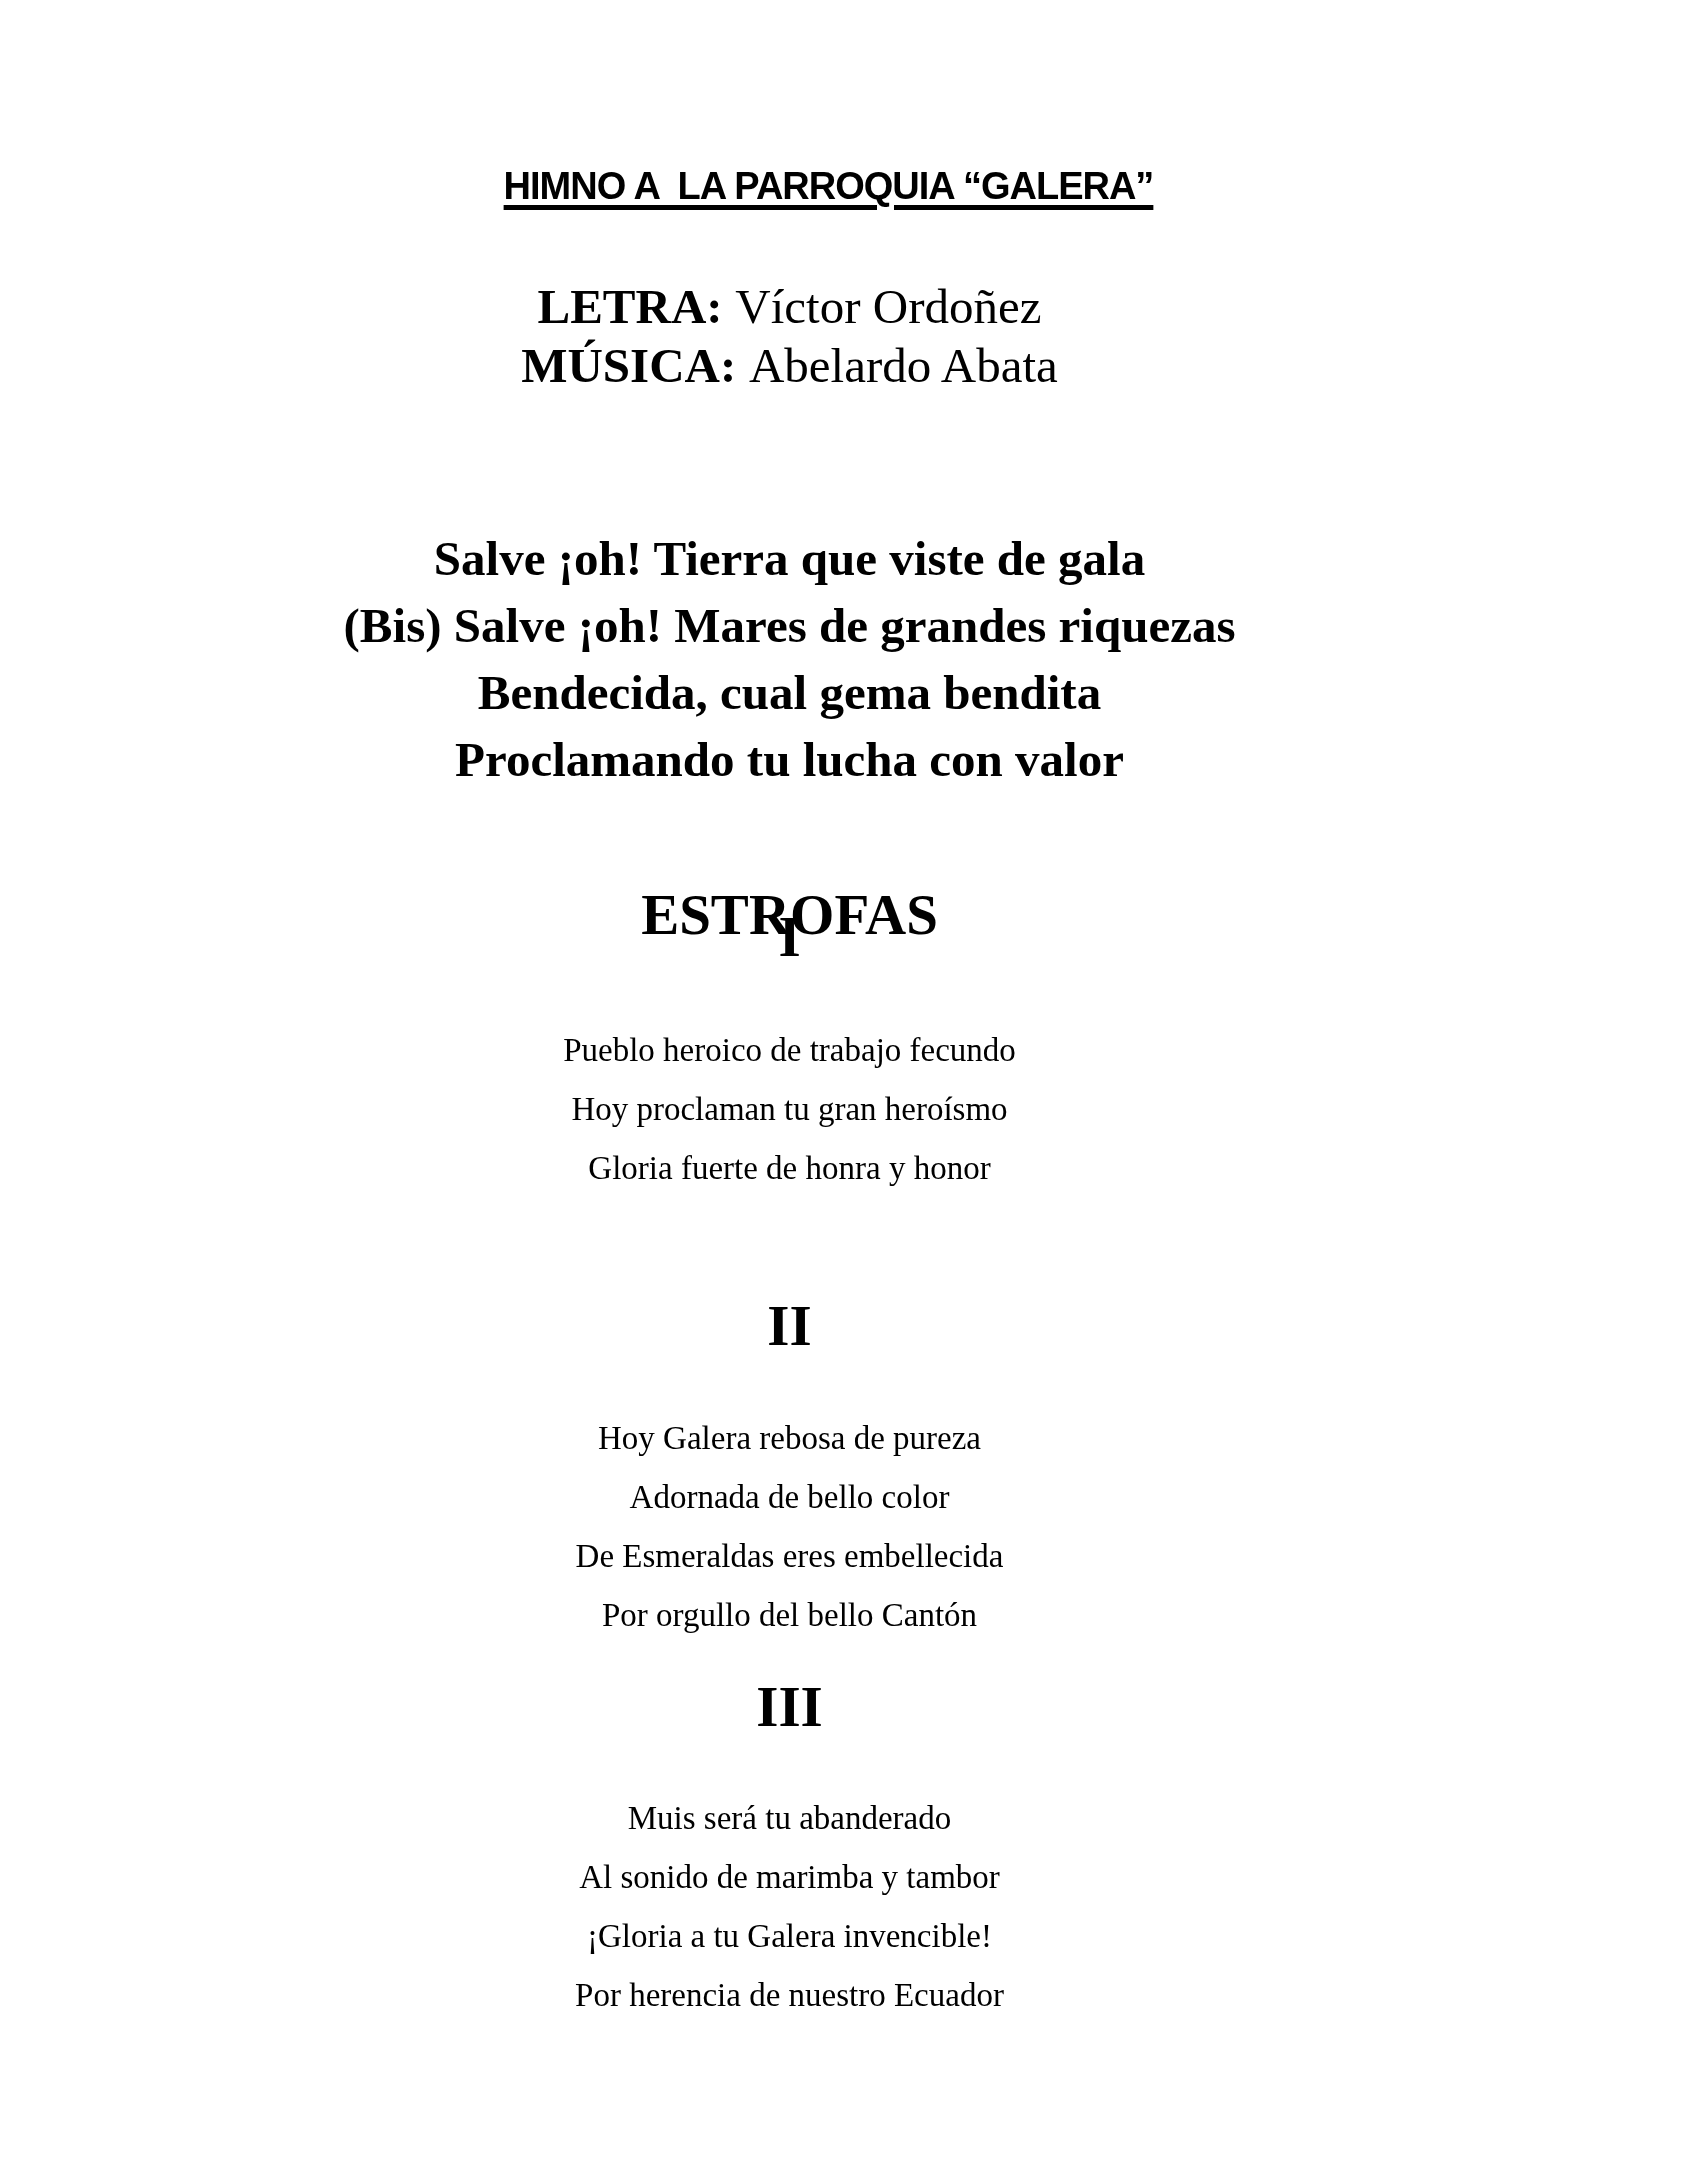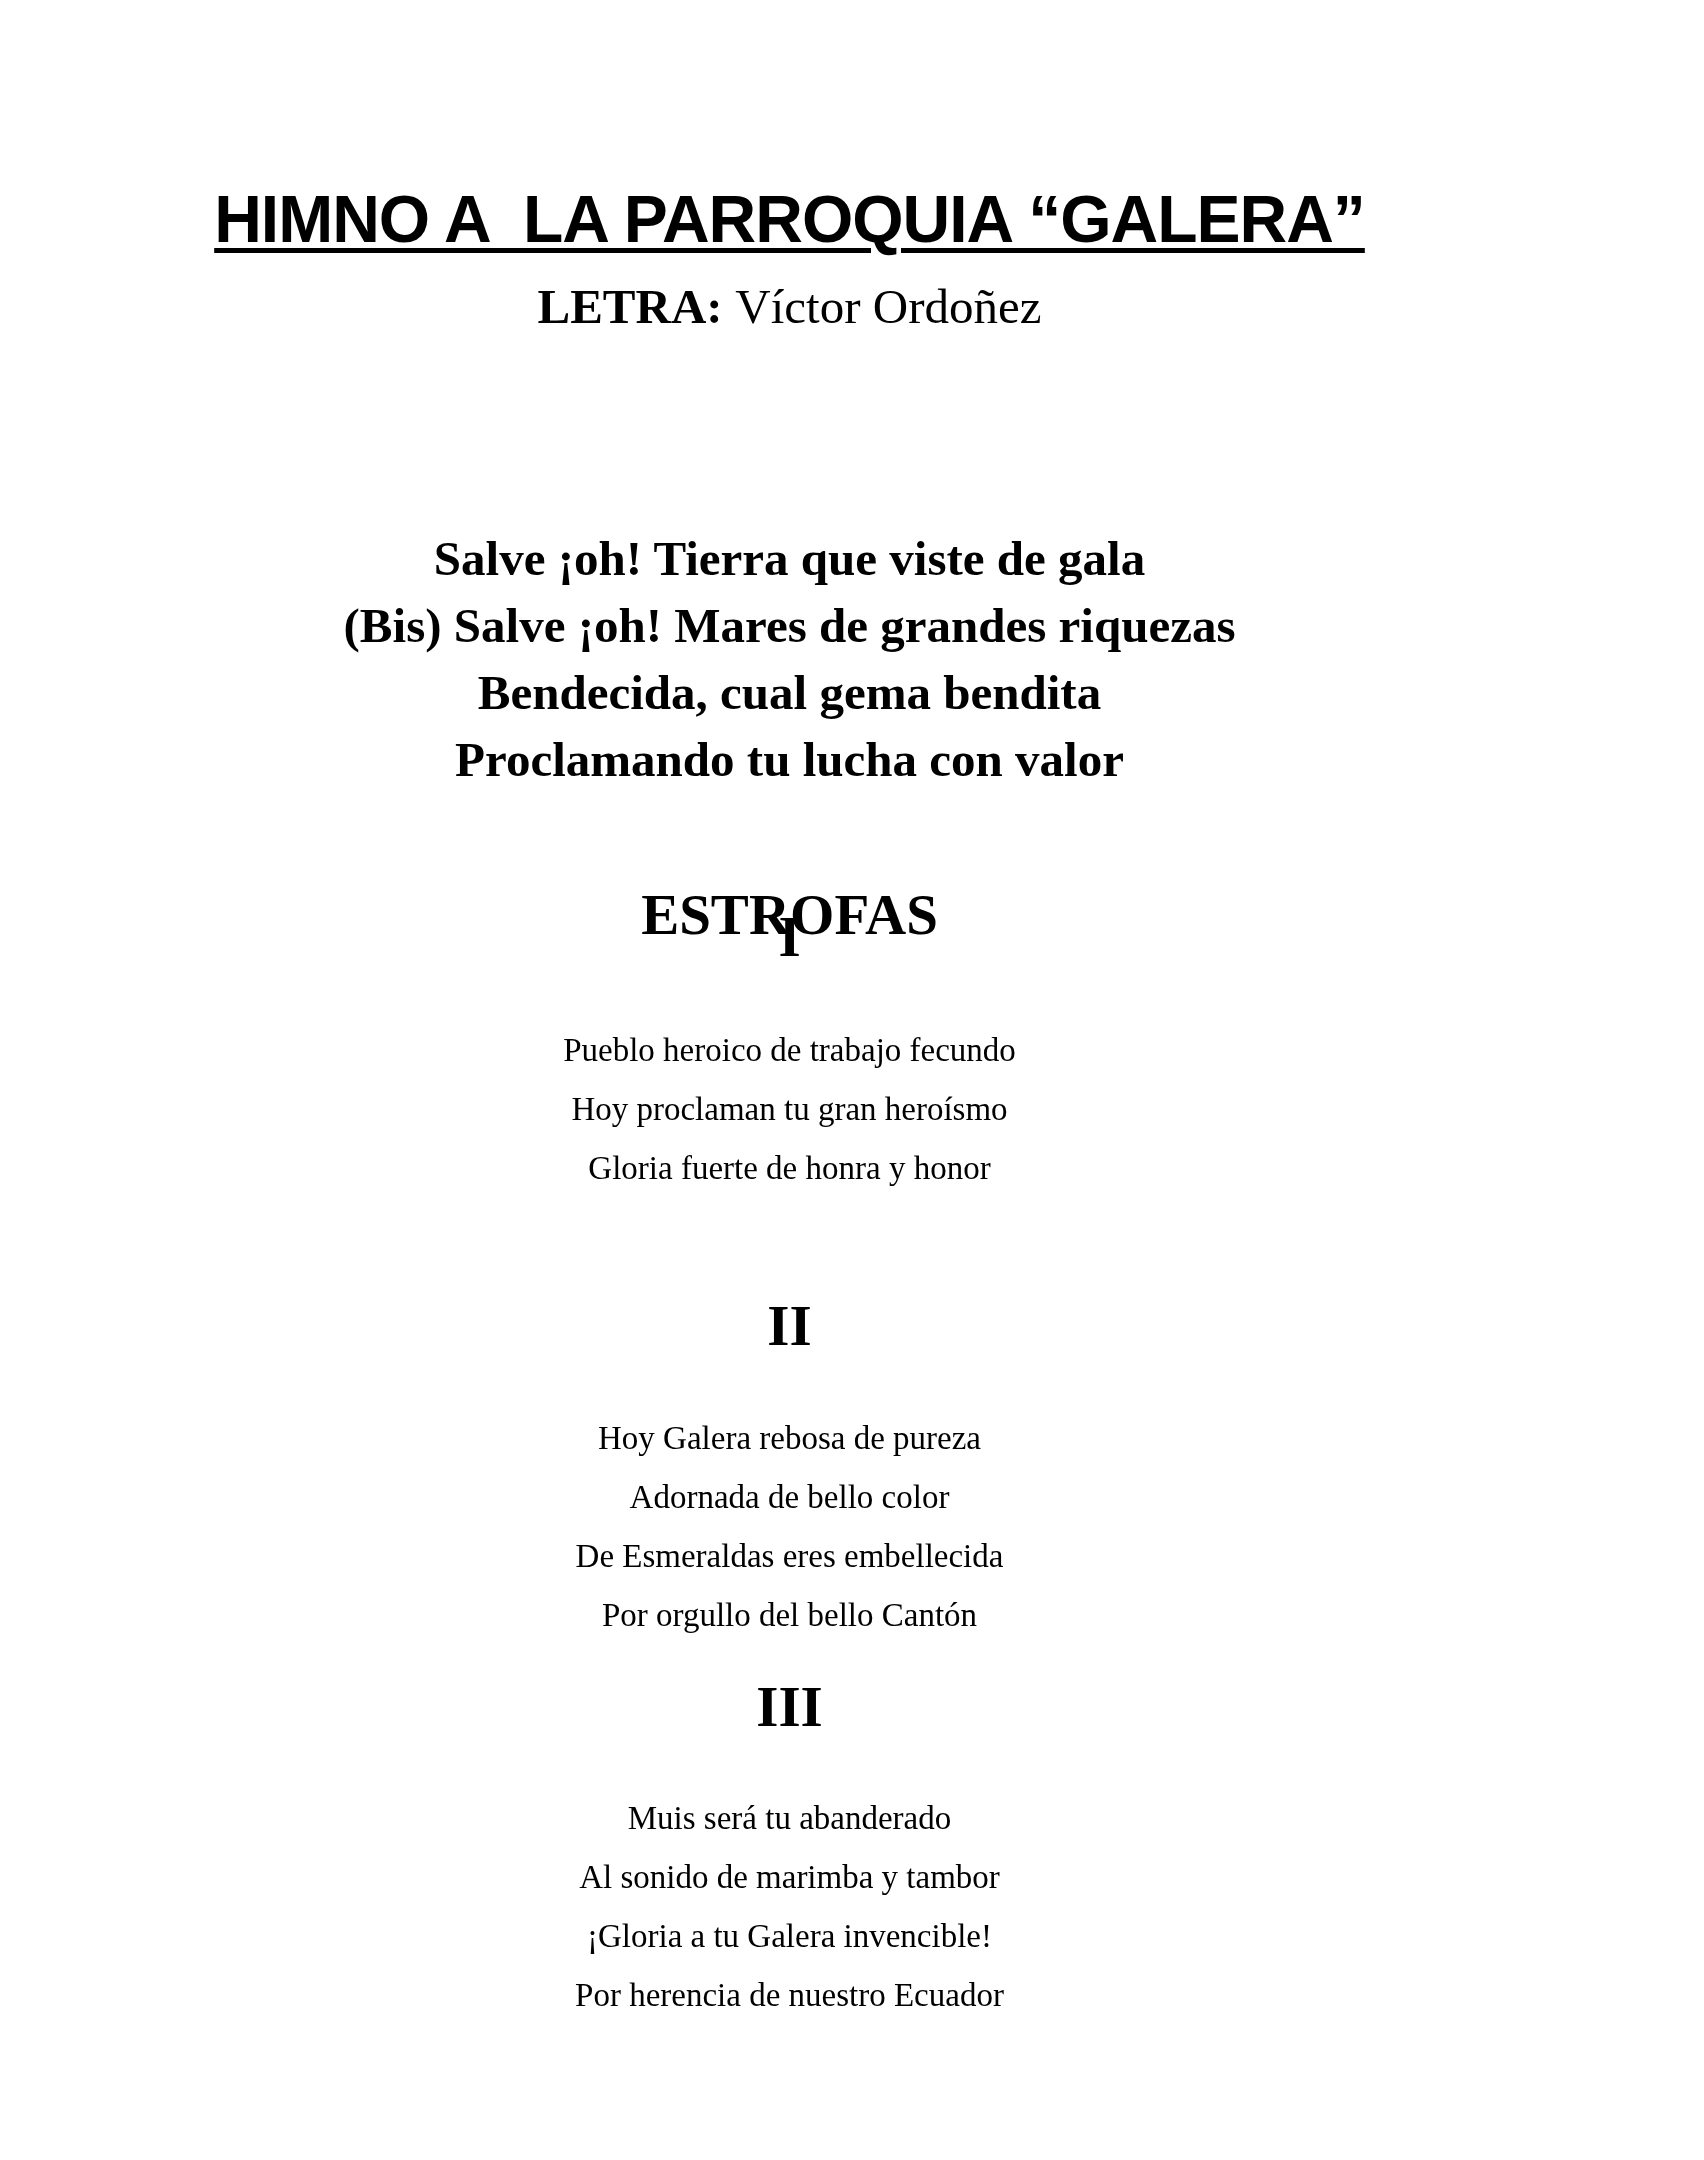--- a/index.html
+++ b/index.html
@@ -20,24 +20,25 @@
   .block {
     position: absolute;
     left: 0;
     width: 1579px;
     text-align: center;
   }
   .title-block {
     top: 142px;
     font-family: "Liberation Sans", sans-serif;
     font-weight: bold;
-    font-size: 66px;
+    font-size: 38px;
     line-height: 1;
     letter-spacing: -1px;
     white-space: pre-wrap; 
+    padding-left: 39px;
   }
   .title-text {
     text-decoration: underline;
     text-decoration-thickness: 4.8px;
     text-underline-offset: 5.7px;
   }
   .credits-block {
     top: 277px;
     font-size: 49px;
     line-height: 59px;
@@ -88,20 +89,23 @@
 <body>
 
 <div class="page">
 
   <h1 class="block title-block"><span class="title-text">HIMNO A  LA PARROQUIA “GALERA”</span></h1>
 
   <div class="block credits-block">
     <div class="credit-line">
       <span class="credit-label">LETRA:</span><span class="credit-name">Víctor Ordoñez</span>
     </div>
+    <div class="credit-line">
+      <span class="credit-label">MÚSICA:</span><span class="credit-name">Abelardo Abata</span>
+    </div>
   </div>
 
   <div class="block coro-lines">
     <div class="coro-line">Salve ¡oh! Tierra que viste de gala</div>
     <div class="coro-line">(Bis) Salve ¡oh! Mares de grandes riquezas</div>
     <div class="coro-line">Bendecida, cual gema bendita</div>
     <div class="coro-line">Proclamando tu lucha con valor</div>
   </div>
 
   <div class="block estrofas-heading">ESTROFAS</div>

